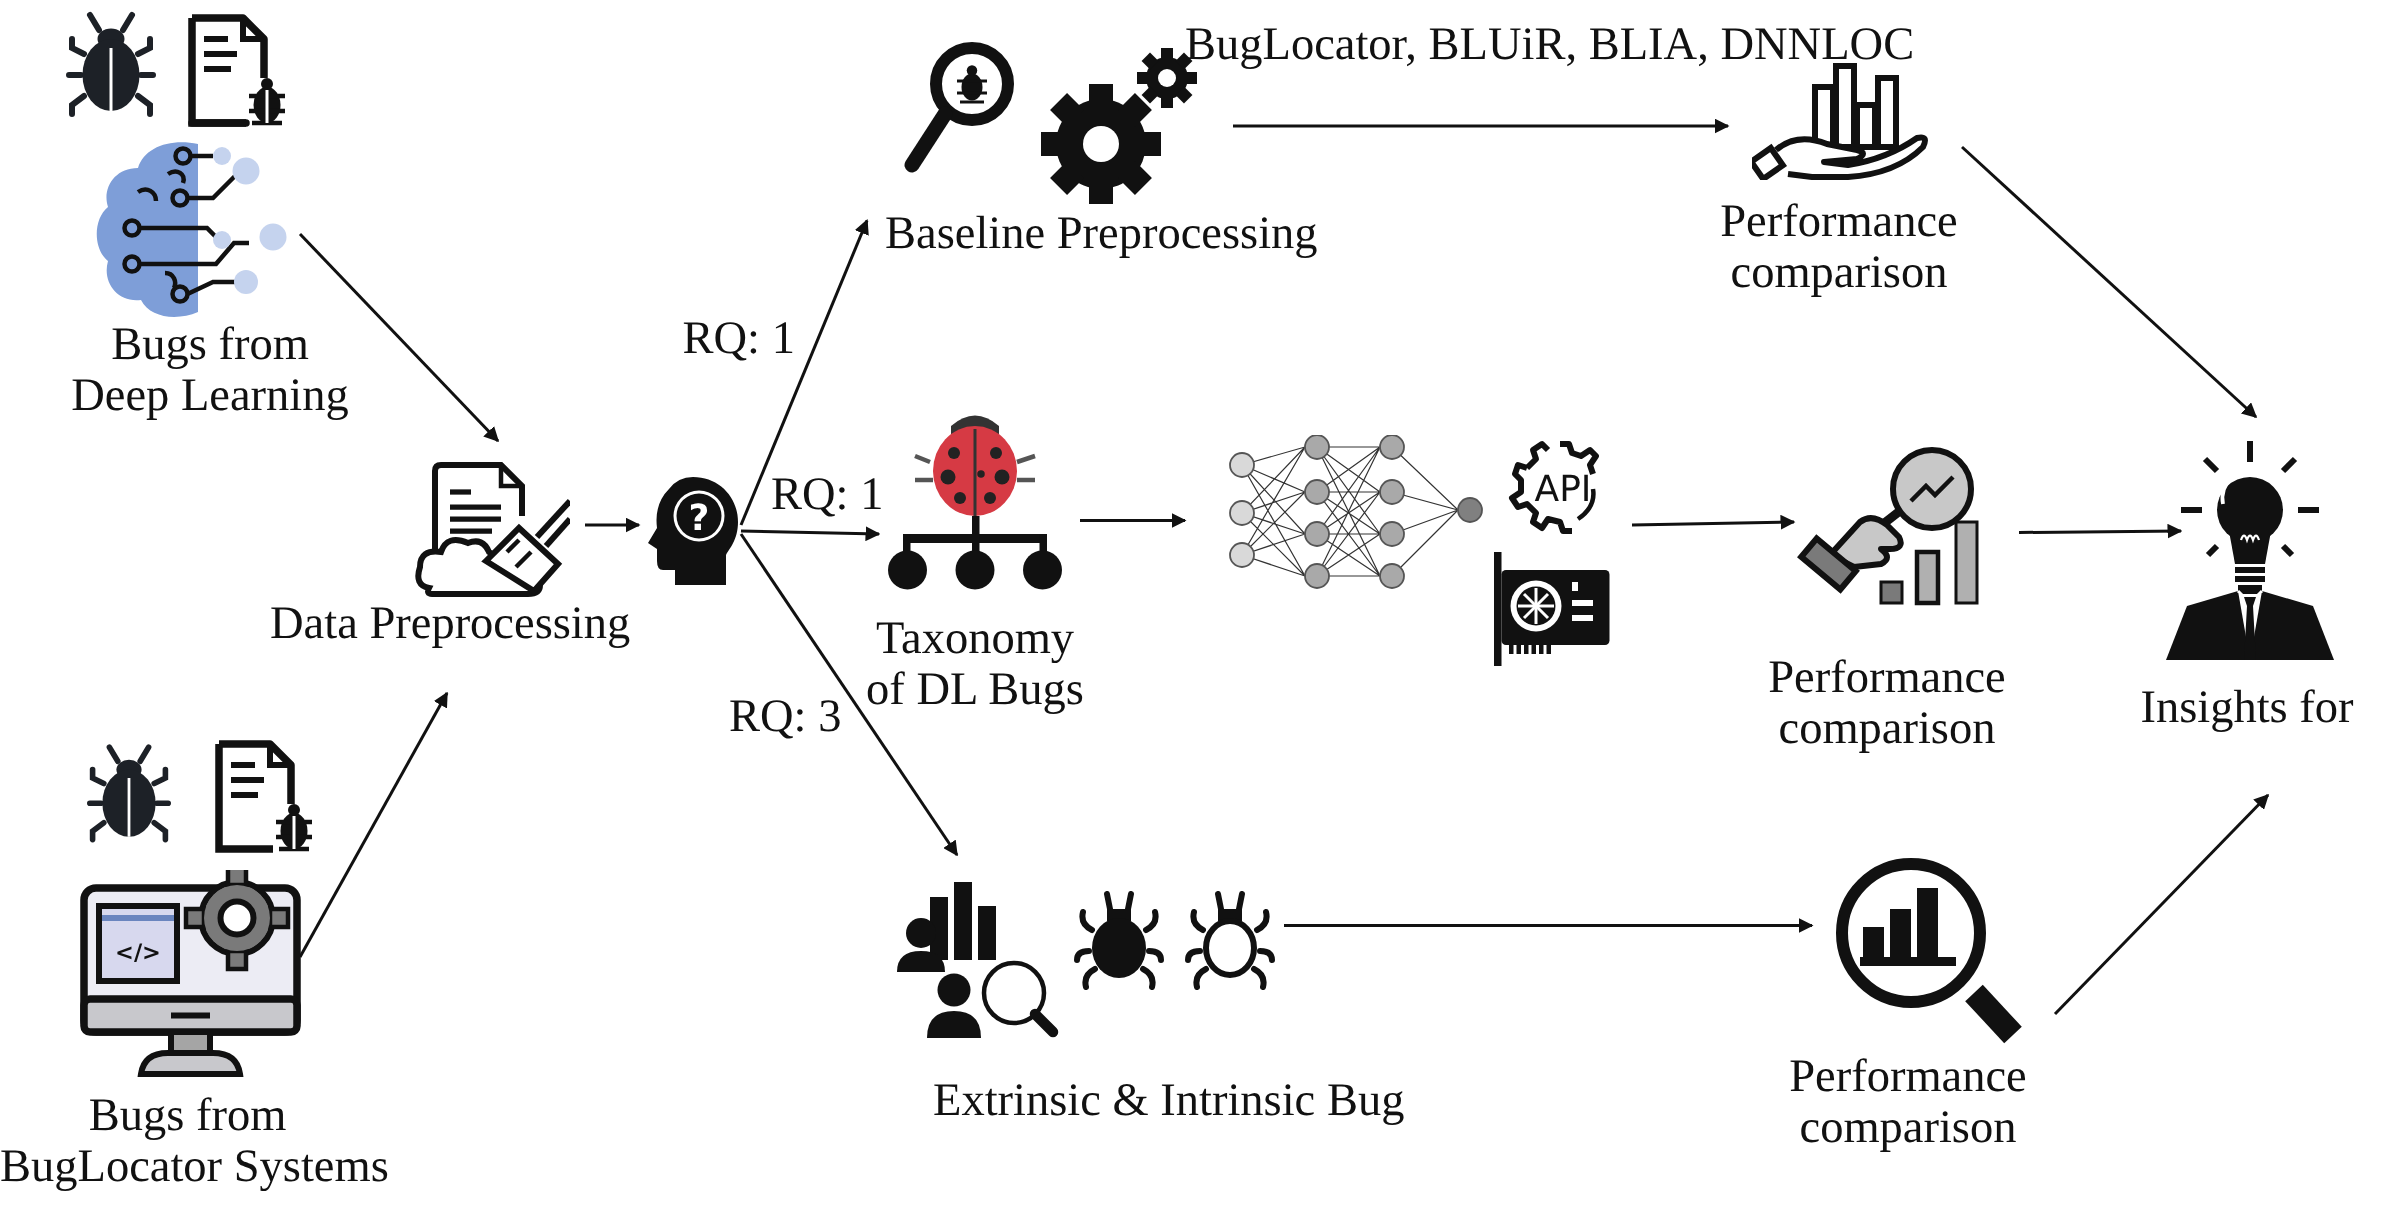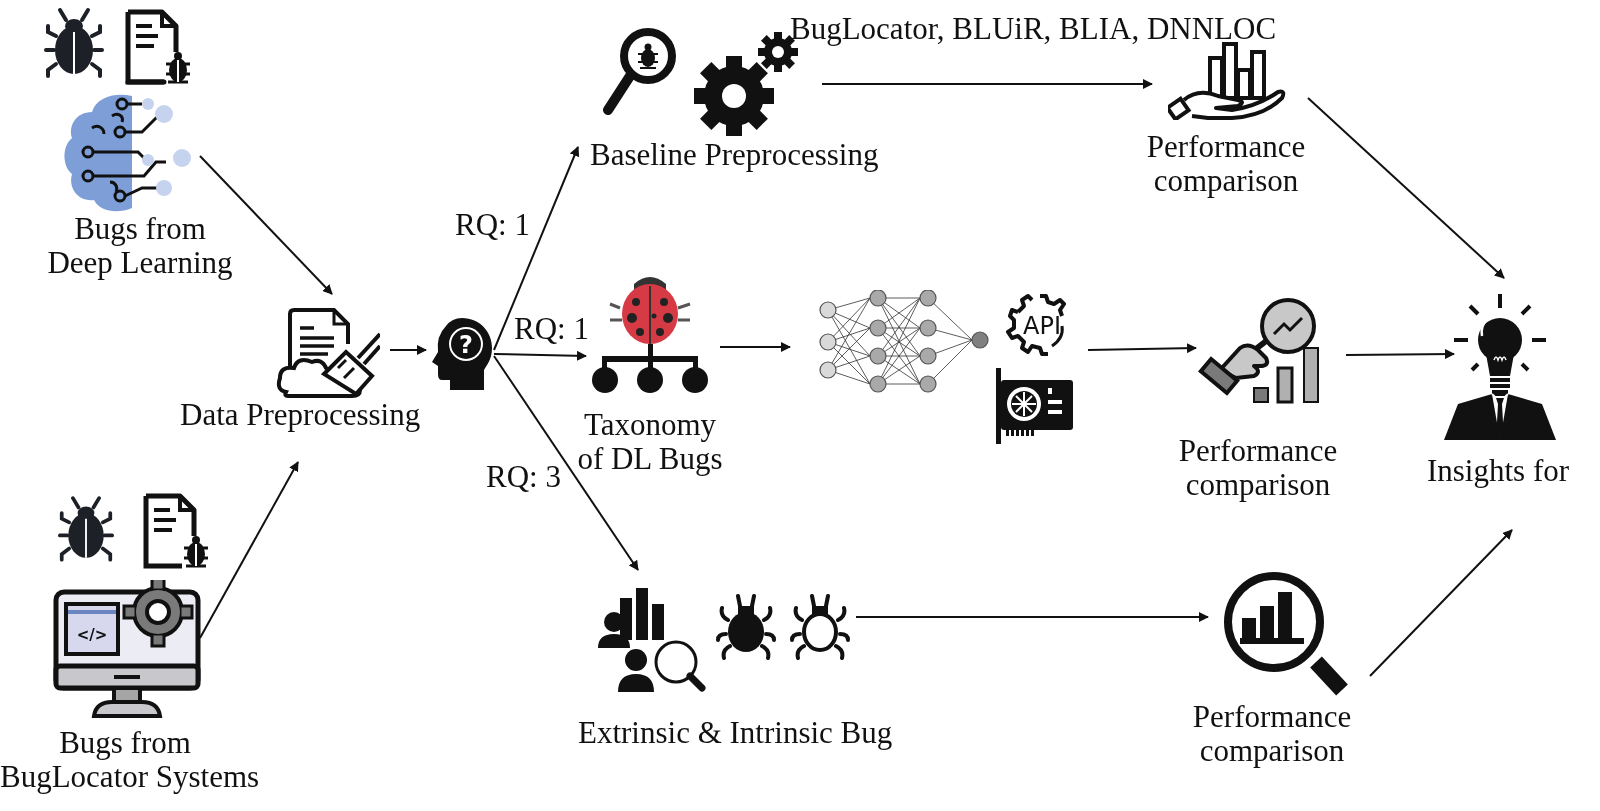--- a/index.html
+++ b/index.html
@@ -365,21 +365,21 @@
     <ellipse cx="30" cy="38" rx="18" ry="20" fill="#111"></ellipse>
   </svg>
   <svg class="icon" style="left:790px;top:594px" width="60" height="66" viewBox="0 0 60 66">
     <g stroke="#111" stroke-width="4" fill="none" stroke-linecap="round">
       <path d="M24 12 L22 2 M36 12 L38 2"></path>
       <path d="M12 26 Q4 22 6 14 M48 26 Q56 22 54 14 M10 40 Q2 40 2 46 M50 40 Q58 40 58 46 M14 52 Q6 56 8 64 M46 52 Q54 56 52 64"></path>
     </g>
     <path d="M22 12 H38 V20 H22 Z" fill="#111"></path>
     <ellipse cx="30" cy="38" rx="16" ry="18" fill="#fff" stroke="#111" stroke-width="4"></ellipse>
   </svg>
-  <div class="lbl lbl-left" style="left:578px;top:716px">Extrinsic &amp; Intrinsic Bug</div>
+  <div class="lbl lbl-left" style="left:622px;top:716px">Extrinsic &amp; Intrinsic Bug</div>
 
   <svg class="icon" style="left:1218px;top:570px" width="140" height="130" viewBox="0 0 140 130">
     <line x1="98" y1="92" x2="124" y2="120" stroke="#111" stroke-width="16" stroke-linecap="butt"></line>
     <circle cx="56" cy="52" r="46" fill="#fff" stroke="#111" stroke-width="8"></circle>
     <g fill="#111">
         <rect x="24" y="48" width="14" height="22"></rect>
         <rect x="42" y="36" width="14" height="34"></rect>
         <rect x="60" y="22" width="14" height="48"></rect>
         <rect x="22" y="68" width="64" height="6"></rect>
       </g>

